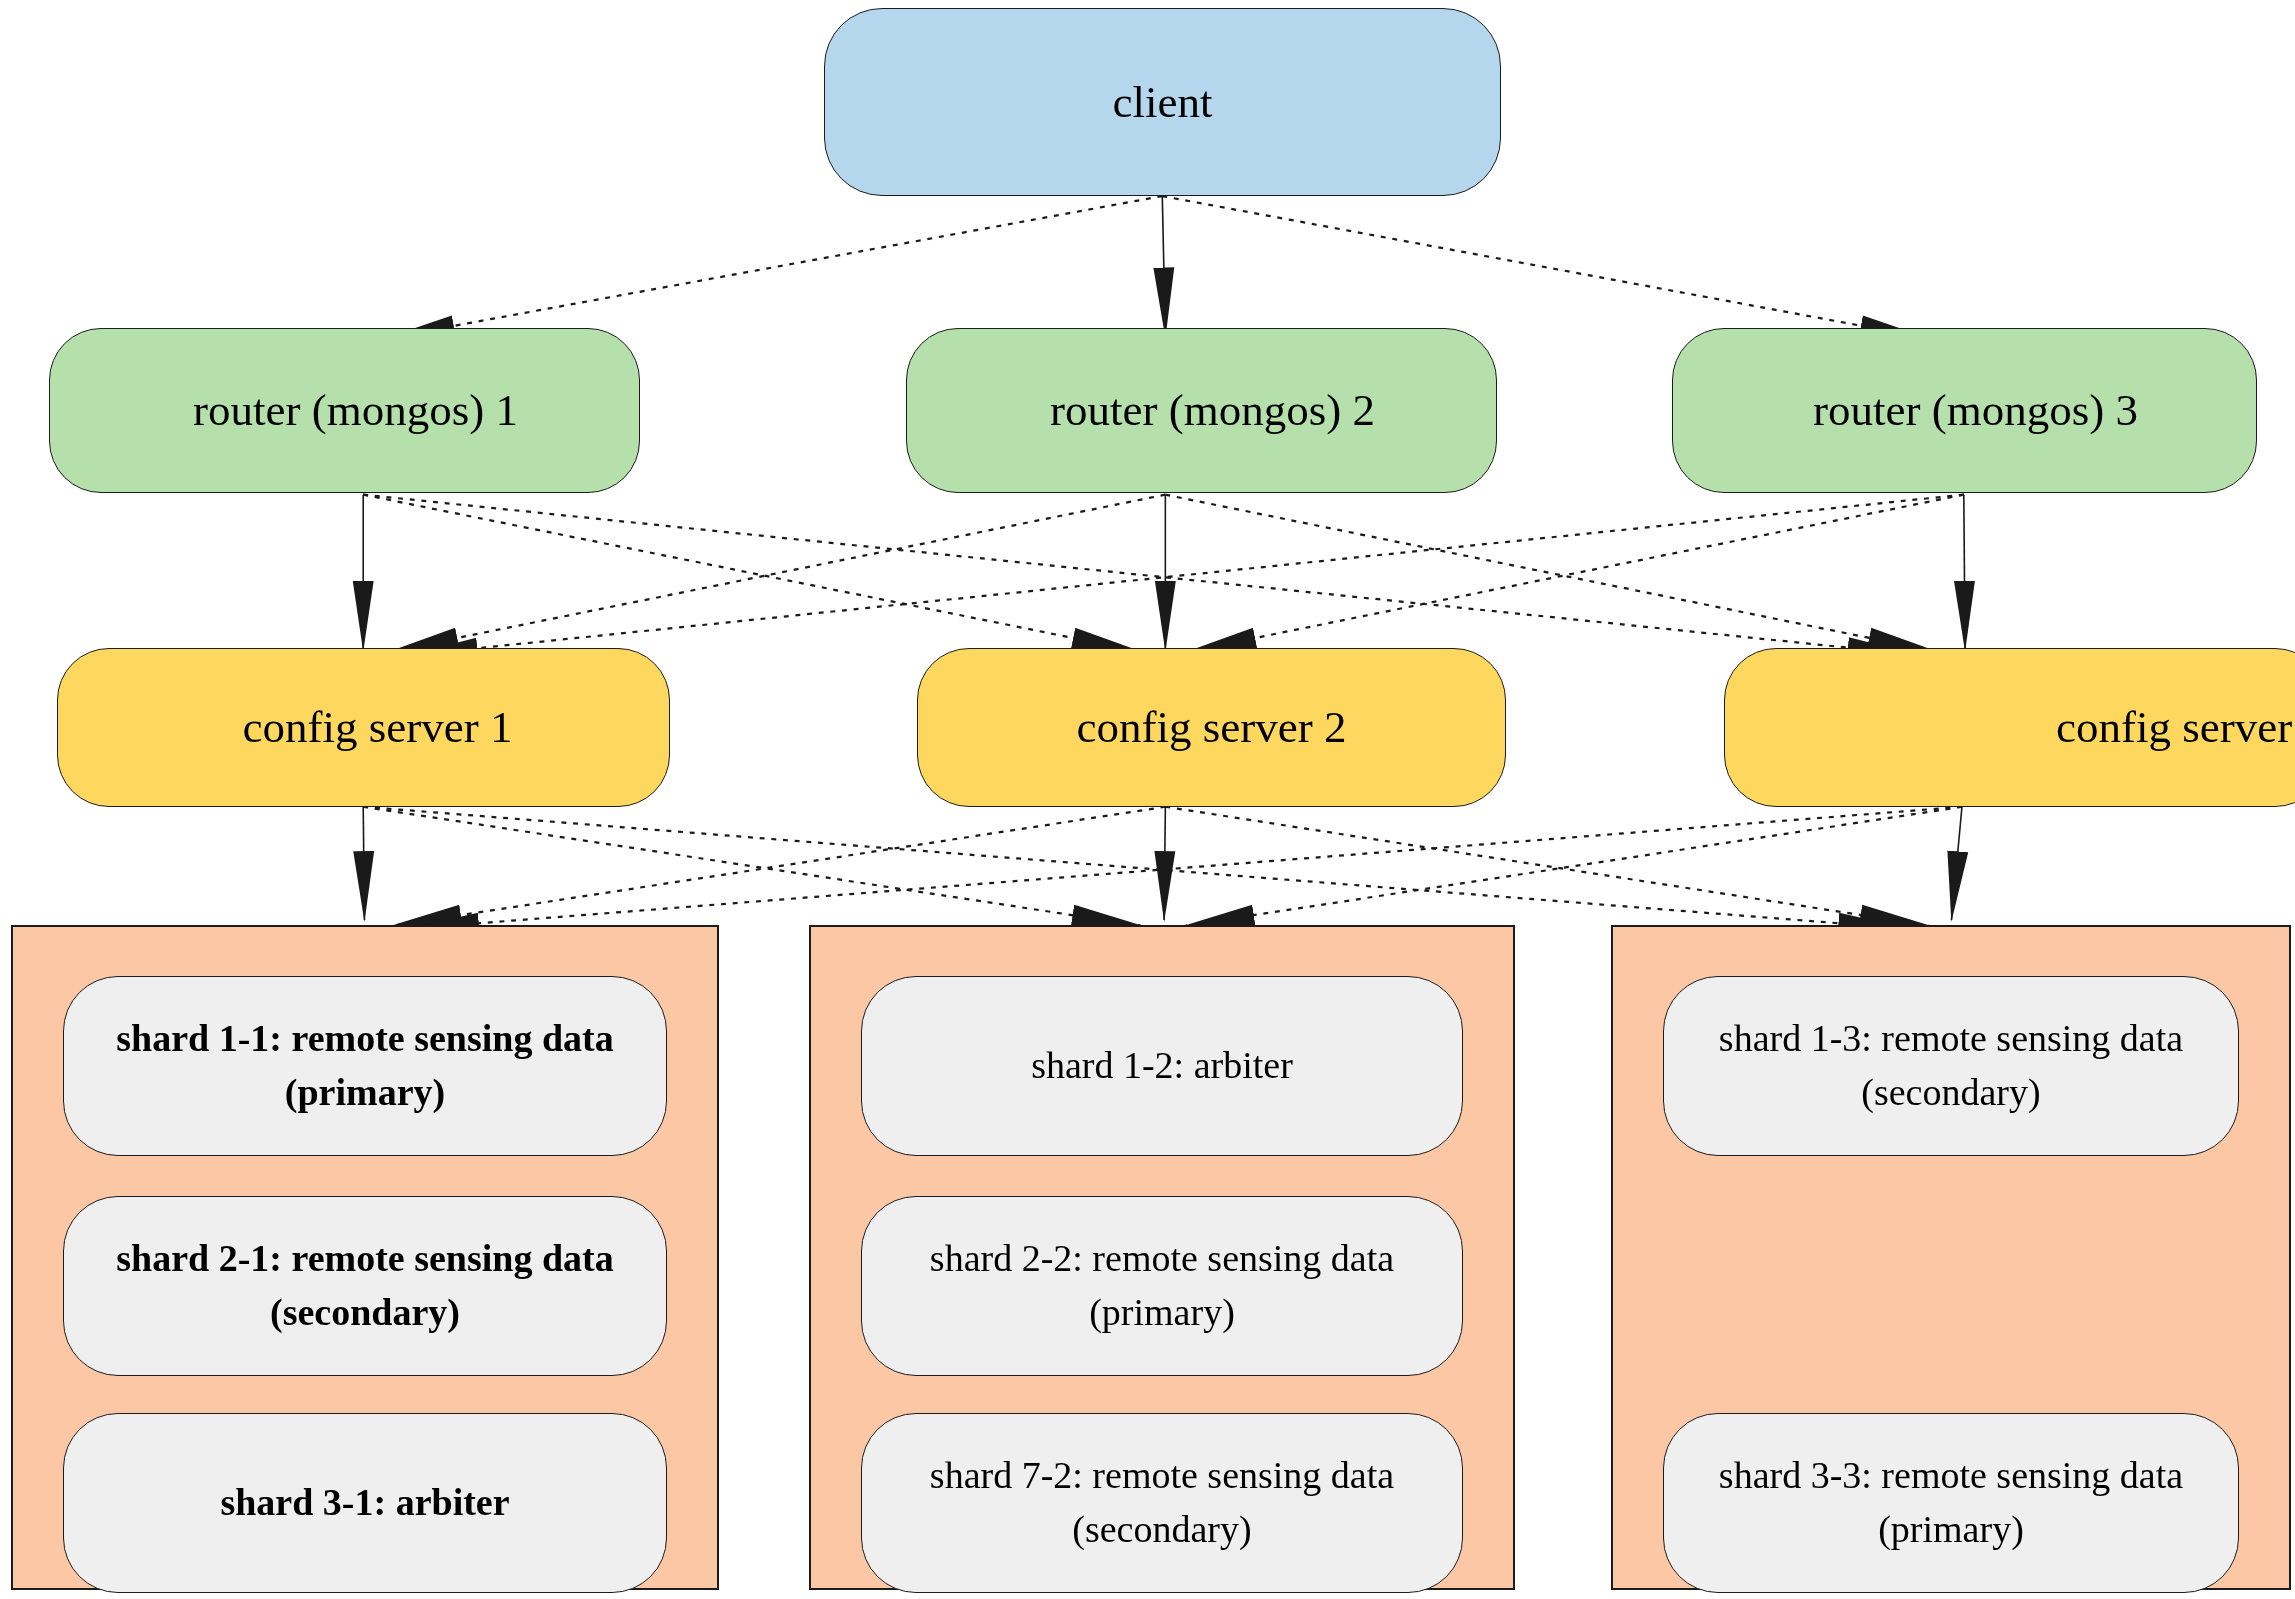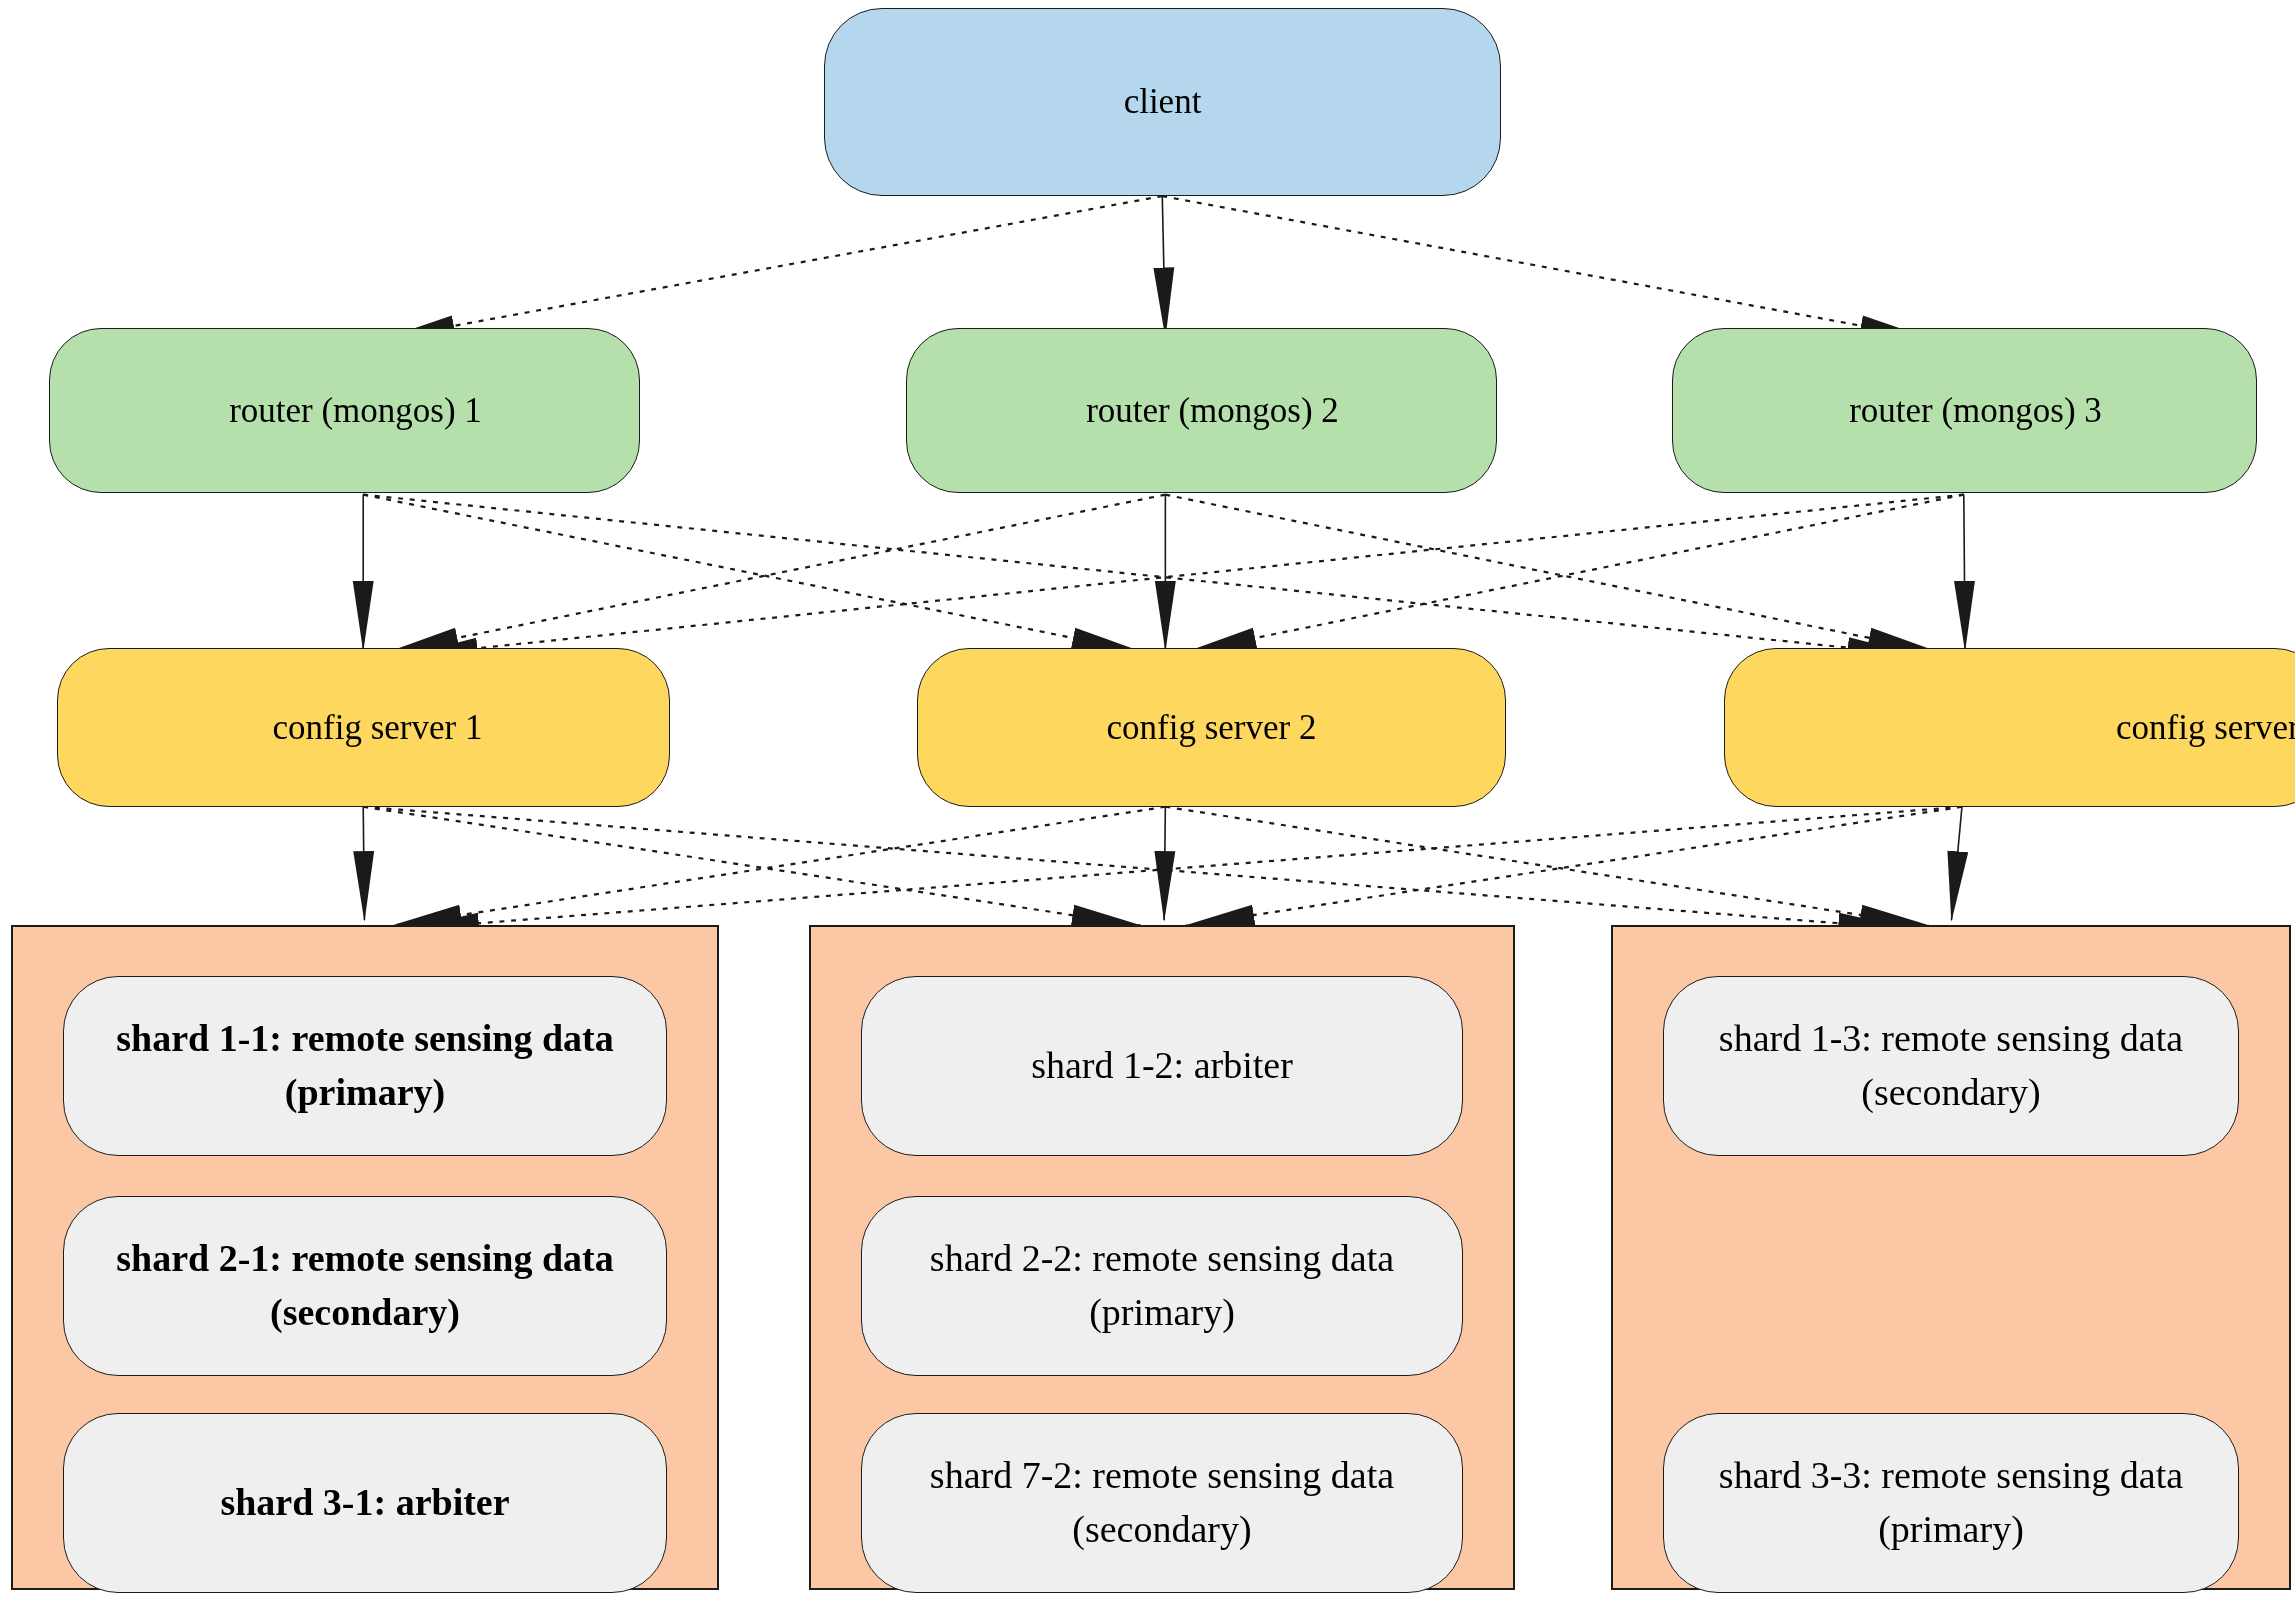--- a/index.html
+++ b/index.html
@@ -16,21 +16,21 @@
   .stage{position:relative;width:2295px;height:1600px;}
   svg.arrows{position:absolute;left:0;top:0;width:2295px;height:1600px;z-index:1;}
   svg.arrows line{stroke:var(--line-color);}
   svg.arrows line.solid{stroke-width:2.6;}
   svg.arrows line.dashed{stroke-width:3.6;stroke-dasharray:8 11;}
   #ah path{fill:var(--line-color);}
   .node{
     position:absolute;z-index:2;
     display:flex;align-items:center;justify-content:center;
     border:1.8px solid #1c1c1c;text-align:center;
-    font-size:35px;line-height:1.25;
+    font-size:45px;line-height:1.25;
   }
   .client{left:824px;top:8px;width:677px;height:188px;border-radius:58px;background:var(--client-fill);}
   .router{top:328px;height:165px;border-radius:52px;background:var(--router-fill);padding-left:22px;}
   .router-1{left:49px;width:591px;}
   .router-2{left:906px;width:591px;}
   .router-3{left:1672px;width:585px;}
   .config{top:648px;height:159px;border-radius:52px;background:var(--config-fill);}
   .config-1{left:57px;width:613px;padding-left:28px;}
   .config-2{left:871px;width:589px;margin-left:46px;}
   .config-3{left:1724px;width:603px;justify-content:flex-end;}

